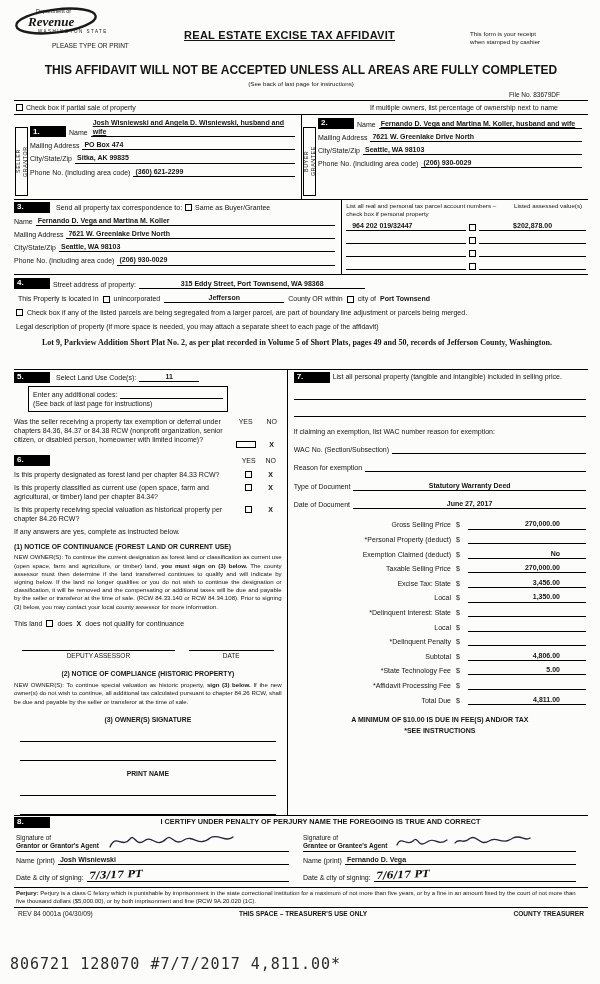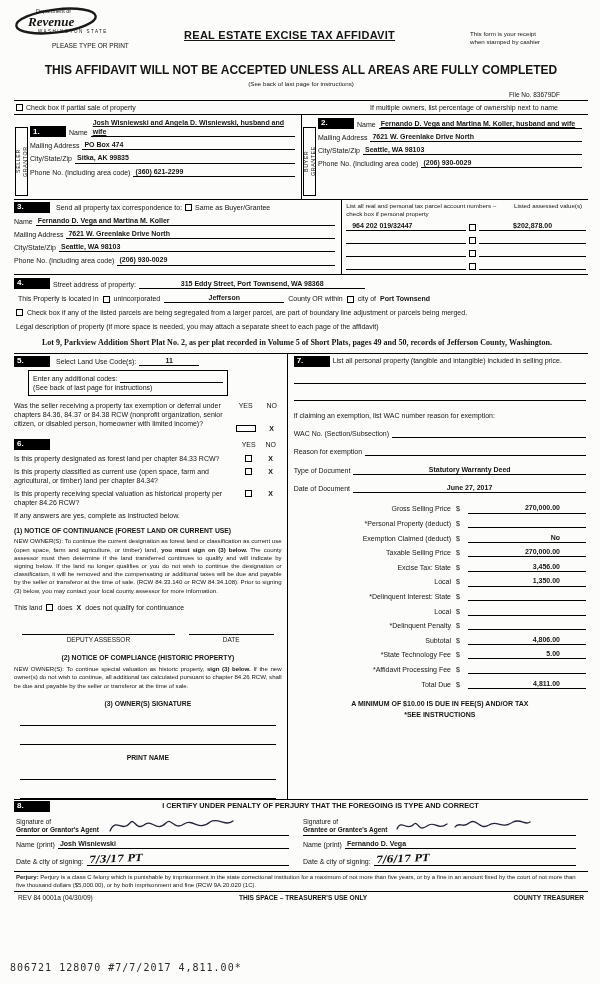--- a/index.html
+++ b/index.html
@@ -60,21 +60,21 @@
   .parcel-row { display:flex; align-items:flex-end; margin-top:3px; gap:3px; }
   .parcel-num { width:120px; border-bottom:0.9px solid #000; min-height:10px; padding-left:6px; }
   .assessed-cell { flex:1; border-bottom:0.9px solid #000; min-height:10px; text-align:center; }
 
   
   .sec4 { border-top:1px solid #000; padding:3px 0 4px 0; }
   .located { display:flex; align-items:flex-end; gap:4px; margin:4px 0 0 4px; }
   .county-ul { display:inline-block; min-width:120px; border-bottom:0.9px solid #000; text-align:center; font-weight:bold; }
   .seg { display:flex; gap:4px; margin:5px 0 0 2px; align-items:center; }
   .legal-label { margin:5px 0 0 2px; }
-  .legal { font-size:8px; margin:6px 20px 0 28px; line-height:1.45; }
+  .legal { font-size:8px; margin:6px 20px 16px 28px; line-height:1.45; }
   .situate { font-size:8px; margin:14px 0 6px 28px; }
 
   
   .cols { display:flex; border-top:1px solid #000; min-height:446px; }
   .col-left { width:47.5%; padding:2px 5px 0 0; }
   .col-right { width:52.5%; border-left:1px solid #000; padding:2px 2px 0 6px; display:flex; flex-direction:column; }
 
   .sec5-head { display:flex; align-items:center; gap:3px; }
   .luc { font-weight:bold; border-bottom:0.9px solid #000; min-width:60px; text-align:center; }
   .sec5-box { border:0.8px solid #000; margin:3px 0 0 14px; padding:2px 4px 3px 4px; width:200px; }
@@ -118,21 +118,21 @@
   .certify { flex:1; text-align:center; font-size:7.3px; }
   .sig-cols { display:flex; margin-top:4px; padding-bottom:5px; }
   .sig-col { width:50%; padding:0 12px 0 2px; position:relative; }
   .sig-line { display:flex; align-items:flex-end; border-bottom:0.9px solid #000; min-height:20px; position:relative; }
   .sig-labels { font-size:6.5px; line-height:1.3; }
   .squiggle { position:absolute; left:90px; bottom:-4px; }
   .hand { font-family:"DejaVu Serif",serif; font-style:italic; font-weight:bold; font-size:10px; display:inline-block; transform:rotate(-2deg); }
 
   .perjury { border-top:1px solid #000; font-size:6px; padding:2px 2px 2px 2px; line-height:1.3; }
   .footrow { border-top:1px solid #000; display:flex; justify-content:space-between; align-items:center; padding:2px 4px; font-size:6.6px; }
-  .stamp { position:absolute; left:10px; bottom:10px; font-family:"DejaVu Sans Mono",monospace; font-size:10px; letter-spacing:1px; color:#2b2b2b; }
+  .stamp { position:absolute; left:10px; bottom:10px; font-family:"DejaVu Sans Mono",monospace; font-size:15px; letter-spacing:1px; color:#2b2b2b; }
 </style>
 </head>
 <body>
 
 <div class="page">
 
   <div class="hdr">
     <div class="hdr-left">
       <div class="logo">
         <svg width="108" height="32" viewBox="0 0 108 32">
@@ -479,21 +479,21 @@
       </div>
 
       <div class="minnote b center">A MINIMUM OF $10.00 IS DUE IN FEE(S) AND/OR TAX</div>
       <div class="minnote b center" style="margin-top:2px;">*SEE INSTRUCTIONS</div>
     </div>
   </div>
 
   <div class="sec8">
     <div class="sec8-head">
       <span class="secnum">8.</span>
-      <span class="certify b">I CERTIFY UNDER PENALTY OF PERJURY THAT THE FOREGOING IS TYPE AND CORRECT</span>
+      <span class="certify b">I CERTIFY UNDER PENALTY OF PERJURY NAME THE FOREGOING IS TRUE AND CORRECT</span>
     </div>
     <div class="sig-cols">
       <div class="sig-col">
         <div class="sig-line">
           <div class="sig-labels">
             <div>Signature of</div>
             <div class="b">Grantor or Grantor's Agent</div>
           </div>
           <svg class="squiggle" width="130" height="26" viewBox="0 0 130 26">
             <path d="M4 18 C10 4 16 20 24 10 C28 4 30 18 38 12 C46 5 50 20 60 10 C66 4 68 18 78 11 C88 5 92 19 104 9 C112 4 120 14 127 8" fill="none" stroke="#23233a" stroke-width="1.3" stroke-linecap="round"></path>

